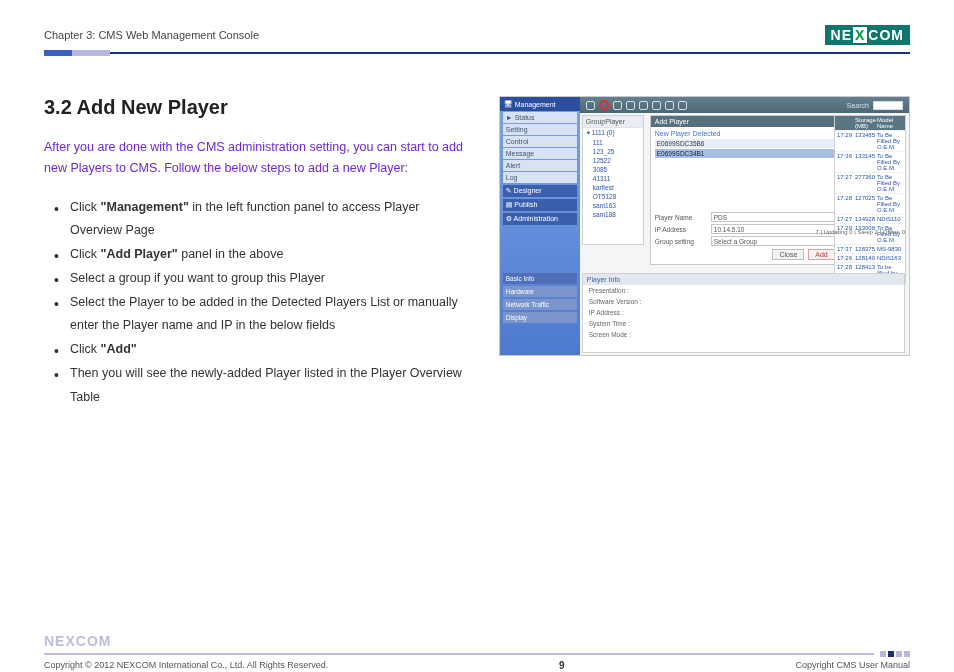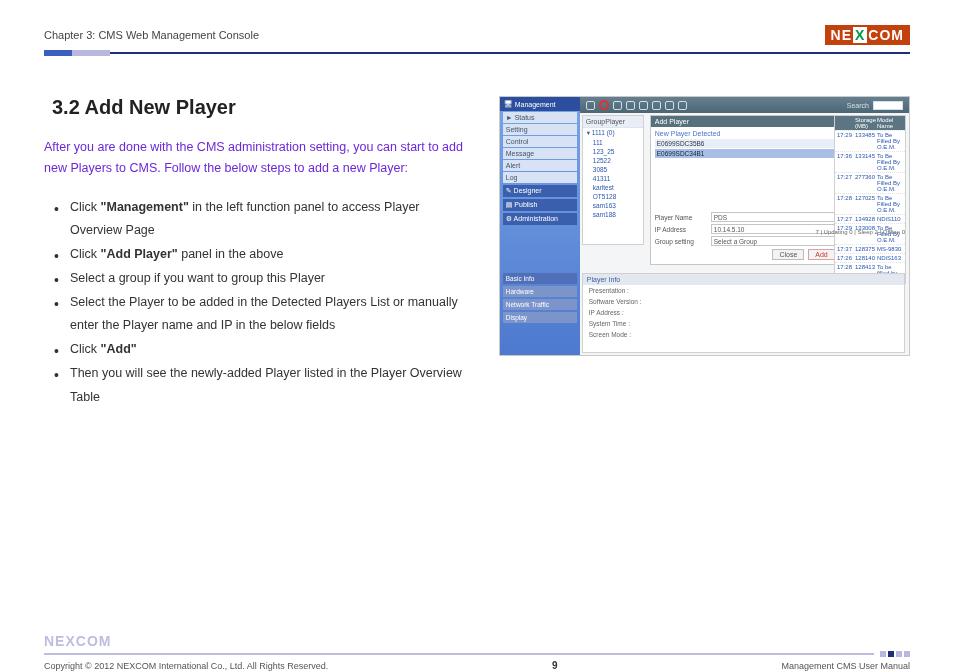--- a/index.html
+++ b/index.html
@@ -2,31 +2,31 @@
 <html><head>
 <meta charset="utf-8">
 <style>
   * { box-sizing: border-box; margin: 0; padding: 0; }
   html, body { width: 954px; height: 672px; font-family: Arial, Helvetica, sans-serif; color: #333; background: #fff; }
   .page { width: 954px; height: 672px; padding: 24px 44px 18px 44px; position: relative; }
   
   .hdr { display: flex; justify-content: space-between; align-items: center; height: 22px; }
   .hdr-left { font-size: 11px; color: #444; }
   .logo { display: flex; align-items: center; gap: 0; }
-  .logo-box { background:#c2410c; color:#fff; font-weight:bold; font-size:14px; padding:2px 6px; letter-spacing:1px; display:flex; align-items:center;margin-left:12px; }
+  .logo-box { background:#0f766e; color:#fff; font-weight:bold; font-size:14px; padding:2px 6px; letter-spacing:1px; display:flex; align-items:center;margin-left:12px; }
   .logo-x { background:#fff; color:#009a44; font-weight:bold; padding:0 2px; margin:0 1px; font-size:14px; }
   .rule-wrap { margin-top:4px; }
   .rule-bar { display:flex; height:6px; }
   .rule-blue  { width:28px; background:#3a5fbf; }
   .rule-lil   { width:38px; background:#b9b6e0; }
   .rule-line  { flex:1; border-top:2px solid #1d2e7b; margin-top:2px; }
   
   .content { margin-top: 40px; display:flex; gap:24px; }
   .col-text { width: 440px; }
-  h1 { font-size: 20px; font-weight: bold; color:#222; margin-bottom:18px;margin-left:8px; }
+  h1 { font-size: 20px; font-weight: bold; color:#222; margin-bottom:18px; }
   .intro { font-size:12.5px; line-height:1.7; color:#6d28d9; margin-bottom:16px; }
   ul.steps { list-style:none; padding-left:14px; }
   ul.steps li { font-size:12.5px; line-height:1.9; color:#333; position:relative; padding-left:12px; }
   ul.steps li::before { content:"•"; position:absolute; left:-4px; color:#333; font-size:14px; }
   .b { font-weight:bold; }
   
   .shot { width: 420px; height:260px; border:1px solid #c9c9c9; background:#f4f5f7; font-size:7px; color:#555; position:relative; overflow:hidden; }
   .shot .side { position:absolute; left:0; top:0; bottom:0; width:80px; background:linear-gradient(#7aa4e6,#4d79cf); }
   .shot .side .hd { background:#2b4f9e; color:#fff; padding:3px 4px; font-size:7px; display:flex; align-items:center; gap:2px;}
   .shot .side .itm { background:#d7e2f4; color:#456; margin:1px 3px; padding:2px 3px; font-size:7px; }
@@ -66,21 +66,21 @@
   .low .pi { position:absolute; left:82px; top:0; right:4px; bottom:2px; background:#fff; border:1px solid #d0d0d0;}
   .pi .pih { background:#e3e8f0; color:#4060a0; padding:2px 4px; font-size:7px;}
   .pi .pir { font-size:6.5px; color:#666; padding:2px 6px;}
   
   .ftr { position:absolute; left:44px; right:44px; bottom:1px; }
   .ftr-bar { display:flex; height:6px; margin-bottom:3px;}
   .ftr-line { flex:1; border-top:2px solid #bdbde0; margin-top:2px;}
   .ftr-sq   { display:flex; gap:2px; margin-left:6px;}
   .ftr-sq i { display:block; width:6px; height:6px; background:#b9b6e0;}
   .ftr-sq i.d { background:#1d2e7b;}
-  .ftr-row { display:flex; justify-content:space-between; align-items:center;}
+  .ftr-row { display:flex; justify-content:space-between; align-items:flex-start;}
   .ftr-logo { color:#bdbde0; font-weight:bold; font-size:14px; letter-spacing:1px; margin-bottom:2px;}
   .copy { font-size:9px; color:#555;}
   .pno  { font-size:10px; font-weight:bold; color:#333;}
   .man  { font-size:9px; color:#555;}
 </style>
 </head>
 <body>
 
 <div class="page">
 
@@ -263,16 +263,16 @@
         <div class="ftr-sq">
           <i></i>
           <i class="d"></i>
           <i></i>
           <i></i>
         </div>
       </div>
     <div class="ftr-row">
       <div class="copy">Copyright © 2012 NEXCOM International Co., Ltd. All Rights Reserved.</div>
       <div class="pno">9</div>
-      <div class="man">Management CMS User Manual</div>
+      <div class="man">Copyright CMS User Manual</div>
     </div>
   </div>
 </div>
 
 </body></html>

